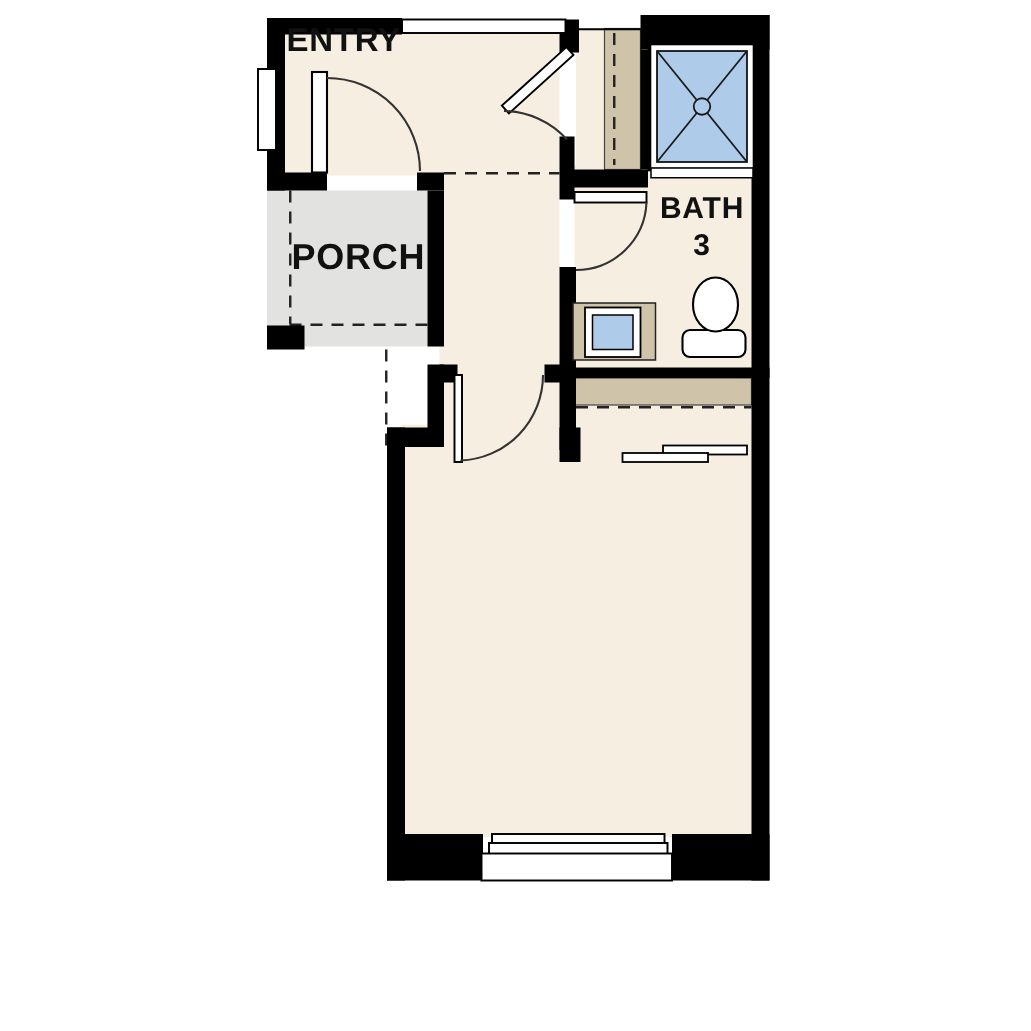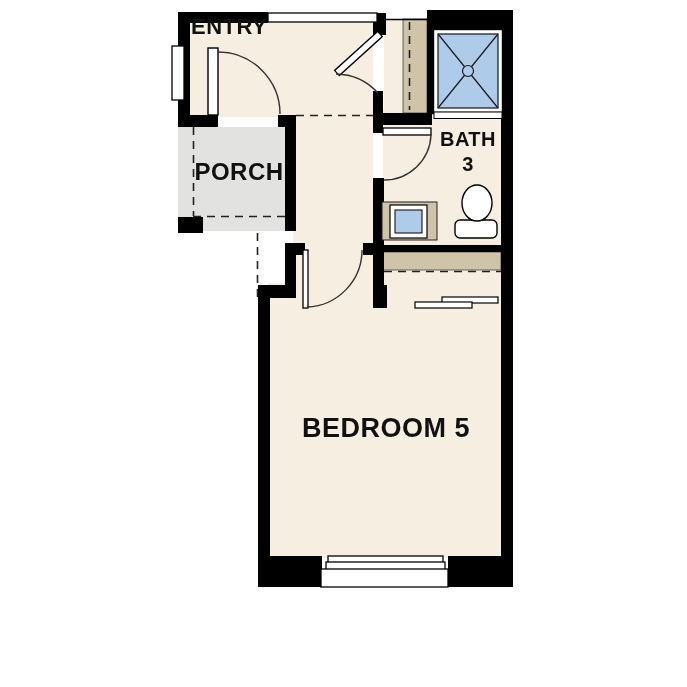--- a/index.html
+++ b/index.html
@@ -137,16 +137,15 @@
       <g>
         <rect x="455" y="220" width="42" height="18" rx="5" ry="5" fill="#fff" stroke="#000" stroke-width="1.4"></rect>
         <ellipse cx="477" cy="203" rx="15" ry="18" fill="#fff" stroke="#000" stroke-width="1.4"></ellipse>
       </g>
     </g>
   </svg>
 
   <div class="room-label" id="entry-label">ENTRY</div>
   <div class="room-label" id="porch-label">PORCH</div>
   <div class="room-label" id="bath-label"><span>BATH</span><br><span>3</span></div>
-  <div class="room-label" id="bedroom-label">BEDROOM 5</div>
   <div id="caption"><br></div>
 
 </div>
 
 </body></html>

